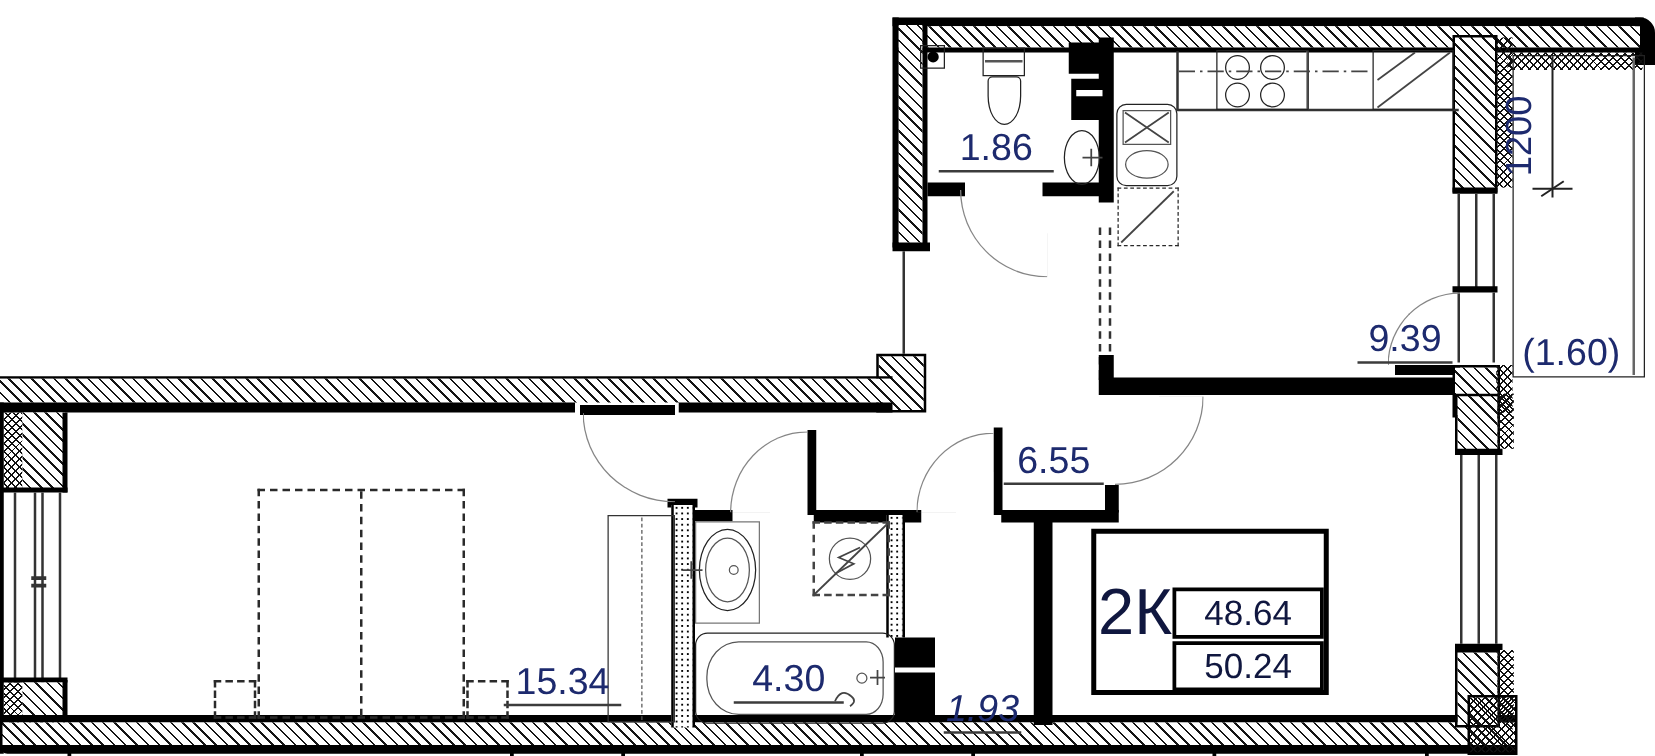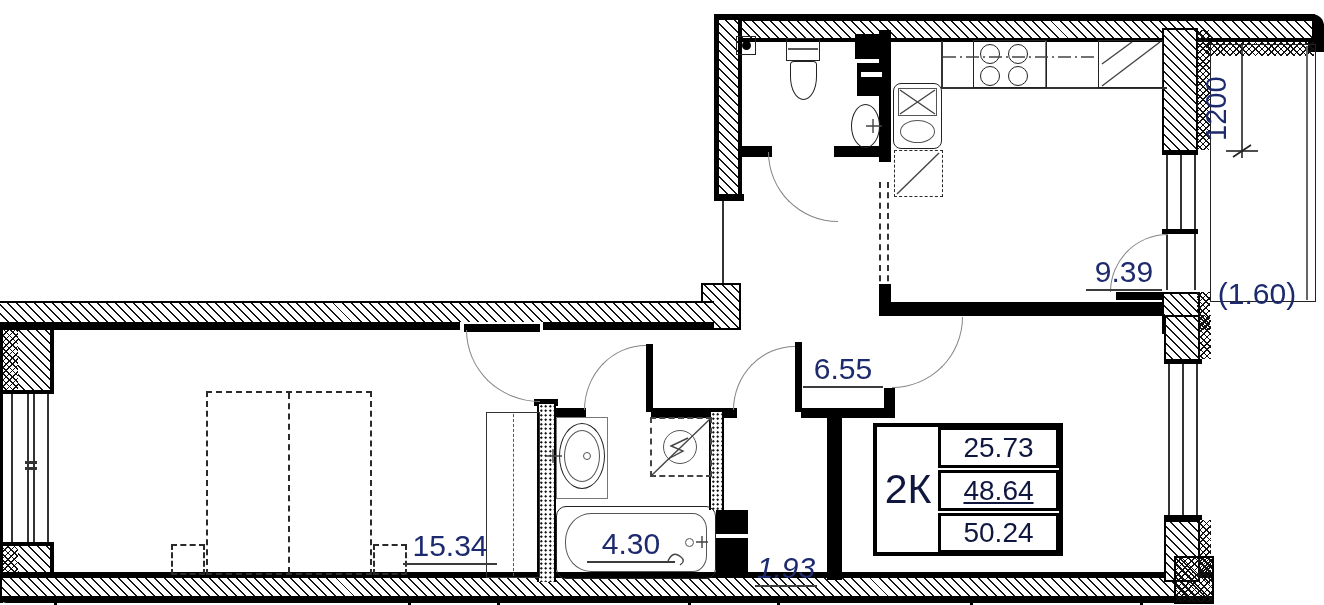--- a/index.html
+++ b/index.html
@@ -185,28 +185,28 @@
       <path d="M668,561 q5,-11 13,-4 q5,4 -1,8"></path>
       <path stroke-dasharray="13 4 2 4" d="M943,57 L1096,57"></path>
     </g>
     <g stroke="#222" stroke-width="1.6" fill="none">
       <path d="M1242,45 V158"></path>
       <path d="M1226,151 H1258"></path>
       <path d="M1233,157 L1251,145"></path>
     </g>
   </svg>
 
+  <div class="lbl" style="left:751px;top:103px;width:92px;">1.86</div>
   <div class="lbl" style="left:1086px;top:256px;width:76px;">9.39</div>
-  <div class="lbl nolb" style="left:1204px;top:278px;width:106px;">(1.60)</div>
+  <div class="lbl nolb" style="left:1204px;top:267px;width:106px;">(1.60)</div>
   <div class="lbl" style="left:803px;top:353px;width:80px;">6.55</div>
   <div class="lbl" style="left:403px;top:530px;width:94px;">15.34</div>
   <div class="lbl" style="left:587px;top:528px;width:88px;">4.30</div>
   <div class="lbl" style="left:755px;top:552px;width:62px;font-style:italic;">1.93</div>
   <div class="vtext" style="left:1200px;top:56px;width:38px;height:106px;">1200</div>
 
   <div style="position:absolute;left:873px;top:423px;width:190px;height:133px;border:4px solid #000;box-sizing:border-box;background:#fff;">
-    <div class="tcell" style="left:2px;top:2px;width:58px;height:121px;font-size:41px;">2К</div>
+    <div class="tcell" style="left:2px;top:2px;width:58px;height:121px;font-size:52px;">2К</div>
   </div>
-  <div class="rowbox" style="left:938px;top:427px;width:121px;height:41px;">25.73</div>
-  <div class="rowbox" style="left:938px;top:470px;width:121px;height:41px;text-decoration:underline;">48.64</div>
+  <div class="rowbox" style="left:938px;top:470px;width:121px;height:41px;">48.64</div>
   <div class="rowbox" style="left:938px;top:513px;width:121px;height:40px;">50.24</div>
 
 </div>
 
 </body></html>

